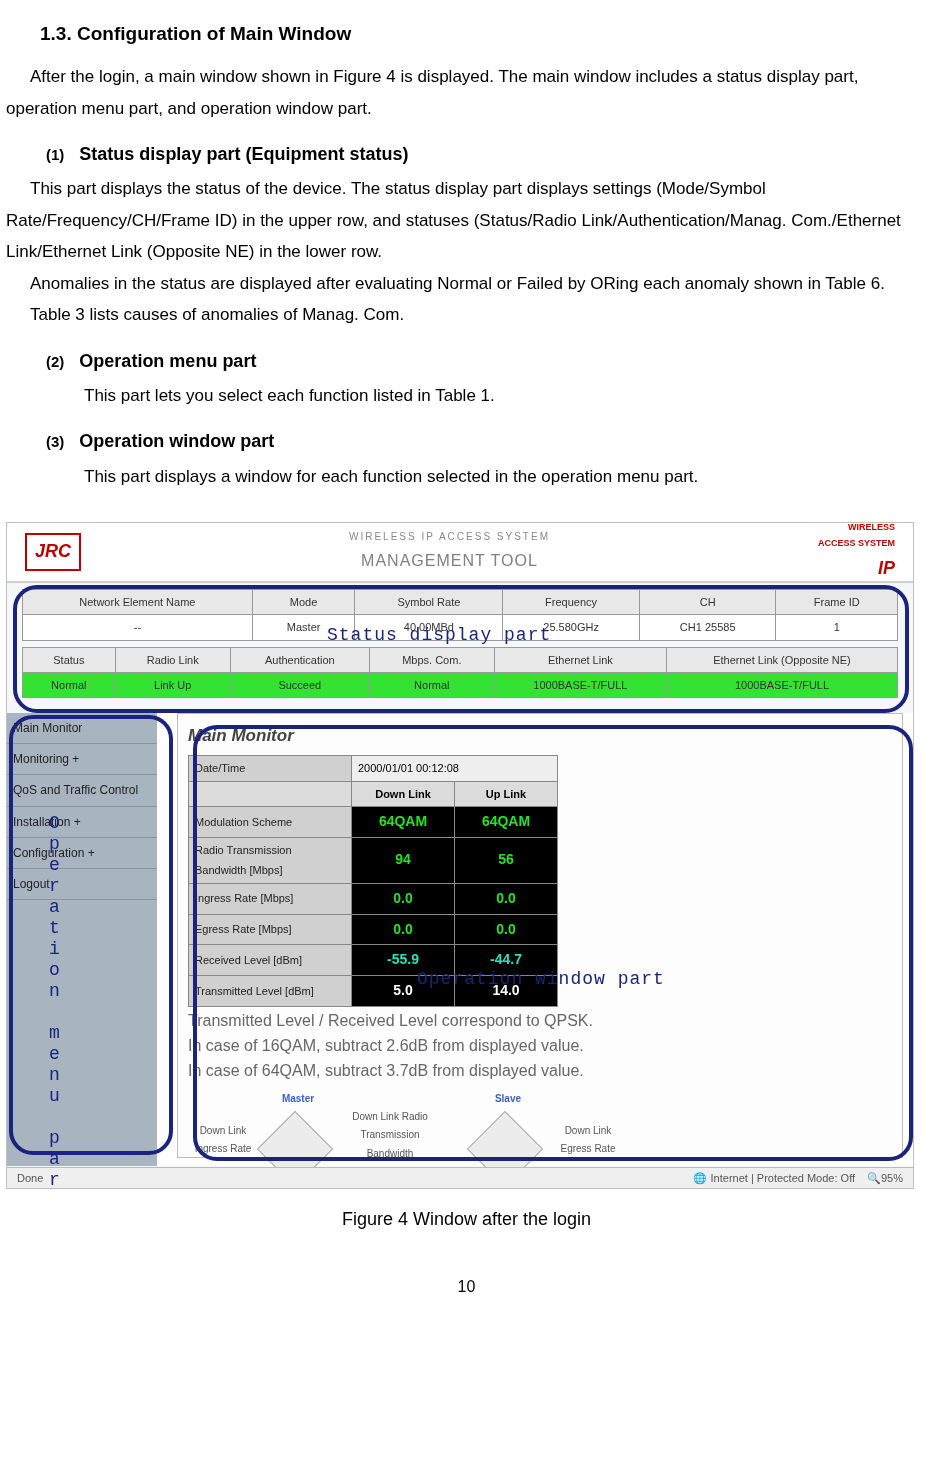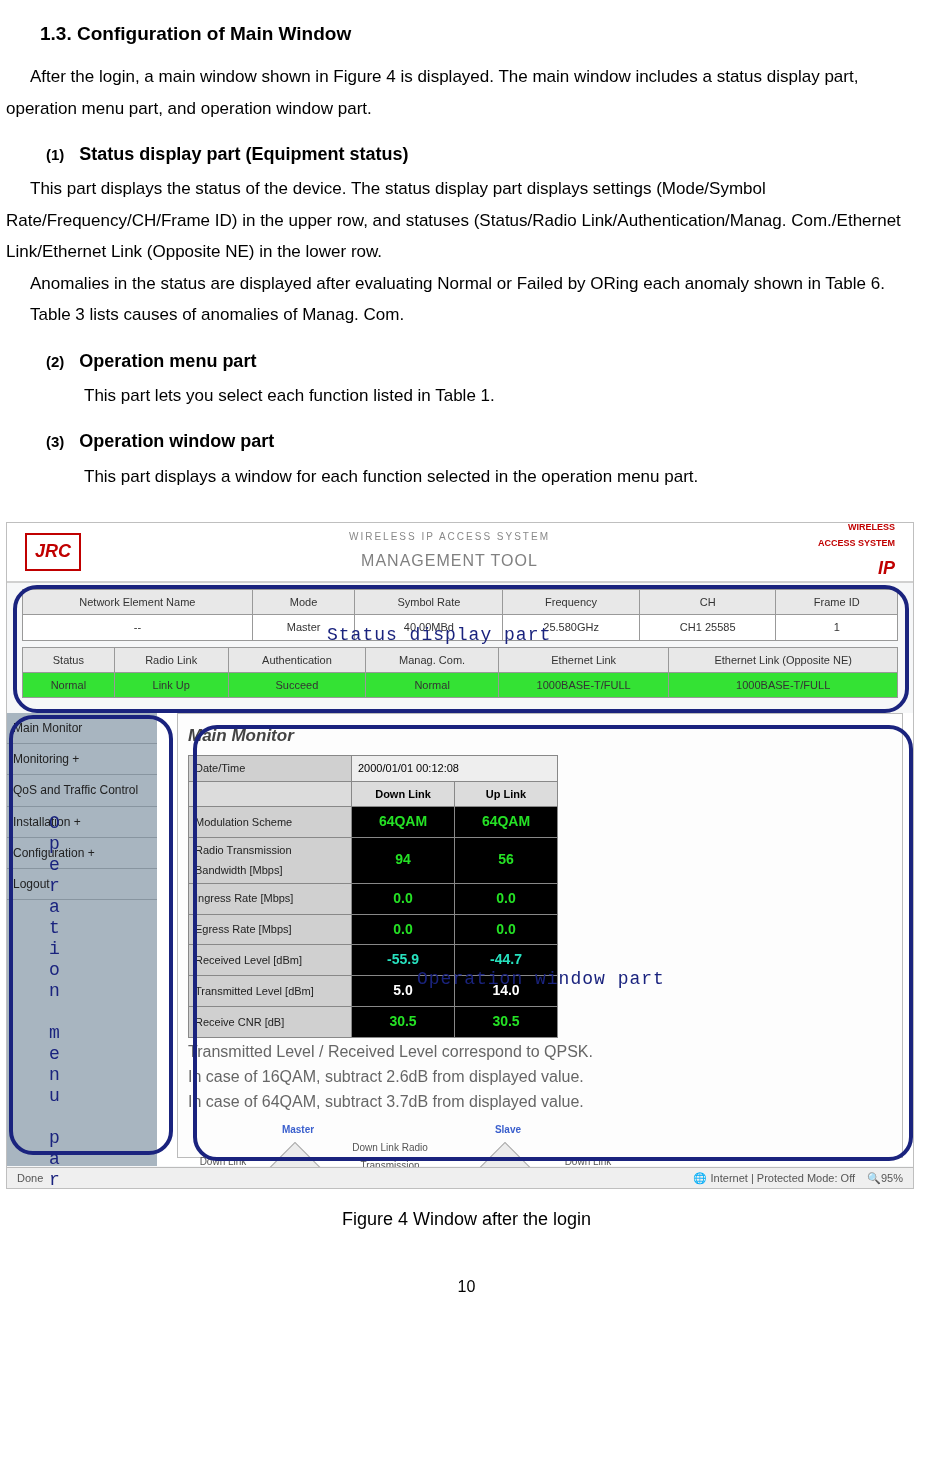--- a/index.html
+++ b/index.html
@@ -151,21 +151,21 @@
     </tr>
   </tbody>
     </table>
 
   <table class="tbl" style="margin-top:6px">
     <tbody>
         <tr>
       <th>Status</th>
       <th>Radio Link</th>
       <th>Authentication</th>
-      <th>Manag. Com.</th>
+      <th>Mbps. Com.</th>
       <th>Ethernet Link</th>
       <th>Ethernet Link (Opposite NE)</th>
     </tr>
     <tr class="green">
       <td>Normal</td>
       <td>Link Up</td>
       <td>Succeed</td>
       <td>Normal</td>
       <td>1000BASE-T/FULL</td>
       <td>1000BASE-T/FULL</td>
@@ -219,25 +219,20 @@
             </tr>
         <tr>
               <td class="lab">Received Level [dBm]</td>
             <td class="val neg">-55.9</td>
             <td class="val neg">-44.7</td>
             </tr>
         <tr>
               <td class="lab">Transmitted Level [dBm]</td>
             <td class="val yel">5.0</td>
             <td class="val yel">14.0</td>
-            </tr>
-        <tr>
-              <td class="lab">Receive CNR [dB]</td>
-            <td class="val">30.5</td>
-            <td class="val">30.5</td>
             </tr>
       </tbody>
         </table>
 
       <div class="note">Transmitted Level / Received Level correspond to QPSK.</div>
       <div class="note">In case of 16QAM, subtract 2.6dB from displayed value.</div>
       <div class="note">In case of 64QAM, subtract 3.7dB from displayed value.</div>
 
       <div class="diagram">
         <span class="dlbl" style="left:70px;top:-2px;color:#3a5fcd;font-weight:bold">Master</span>

